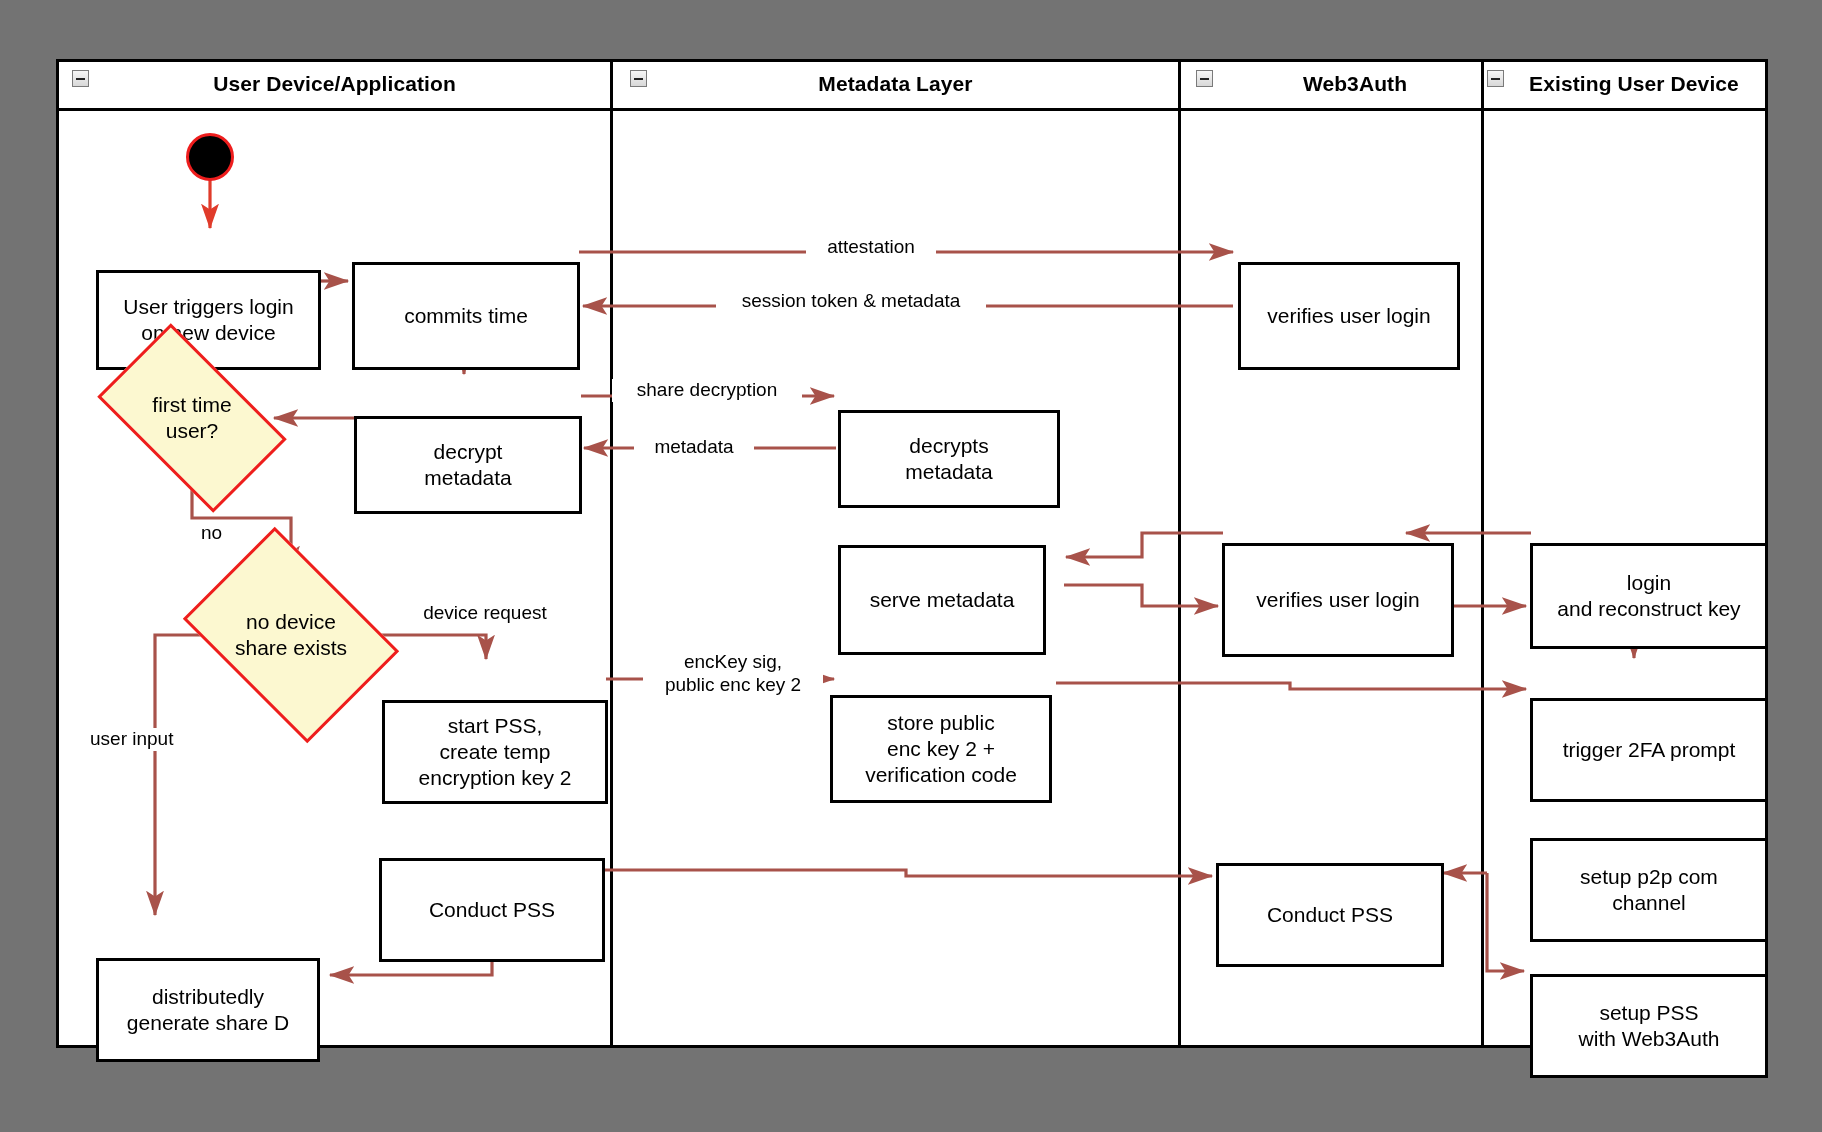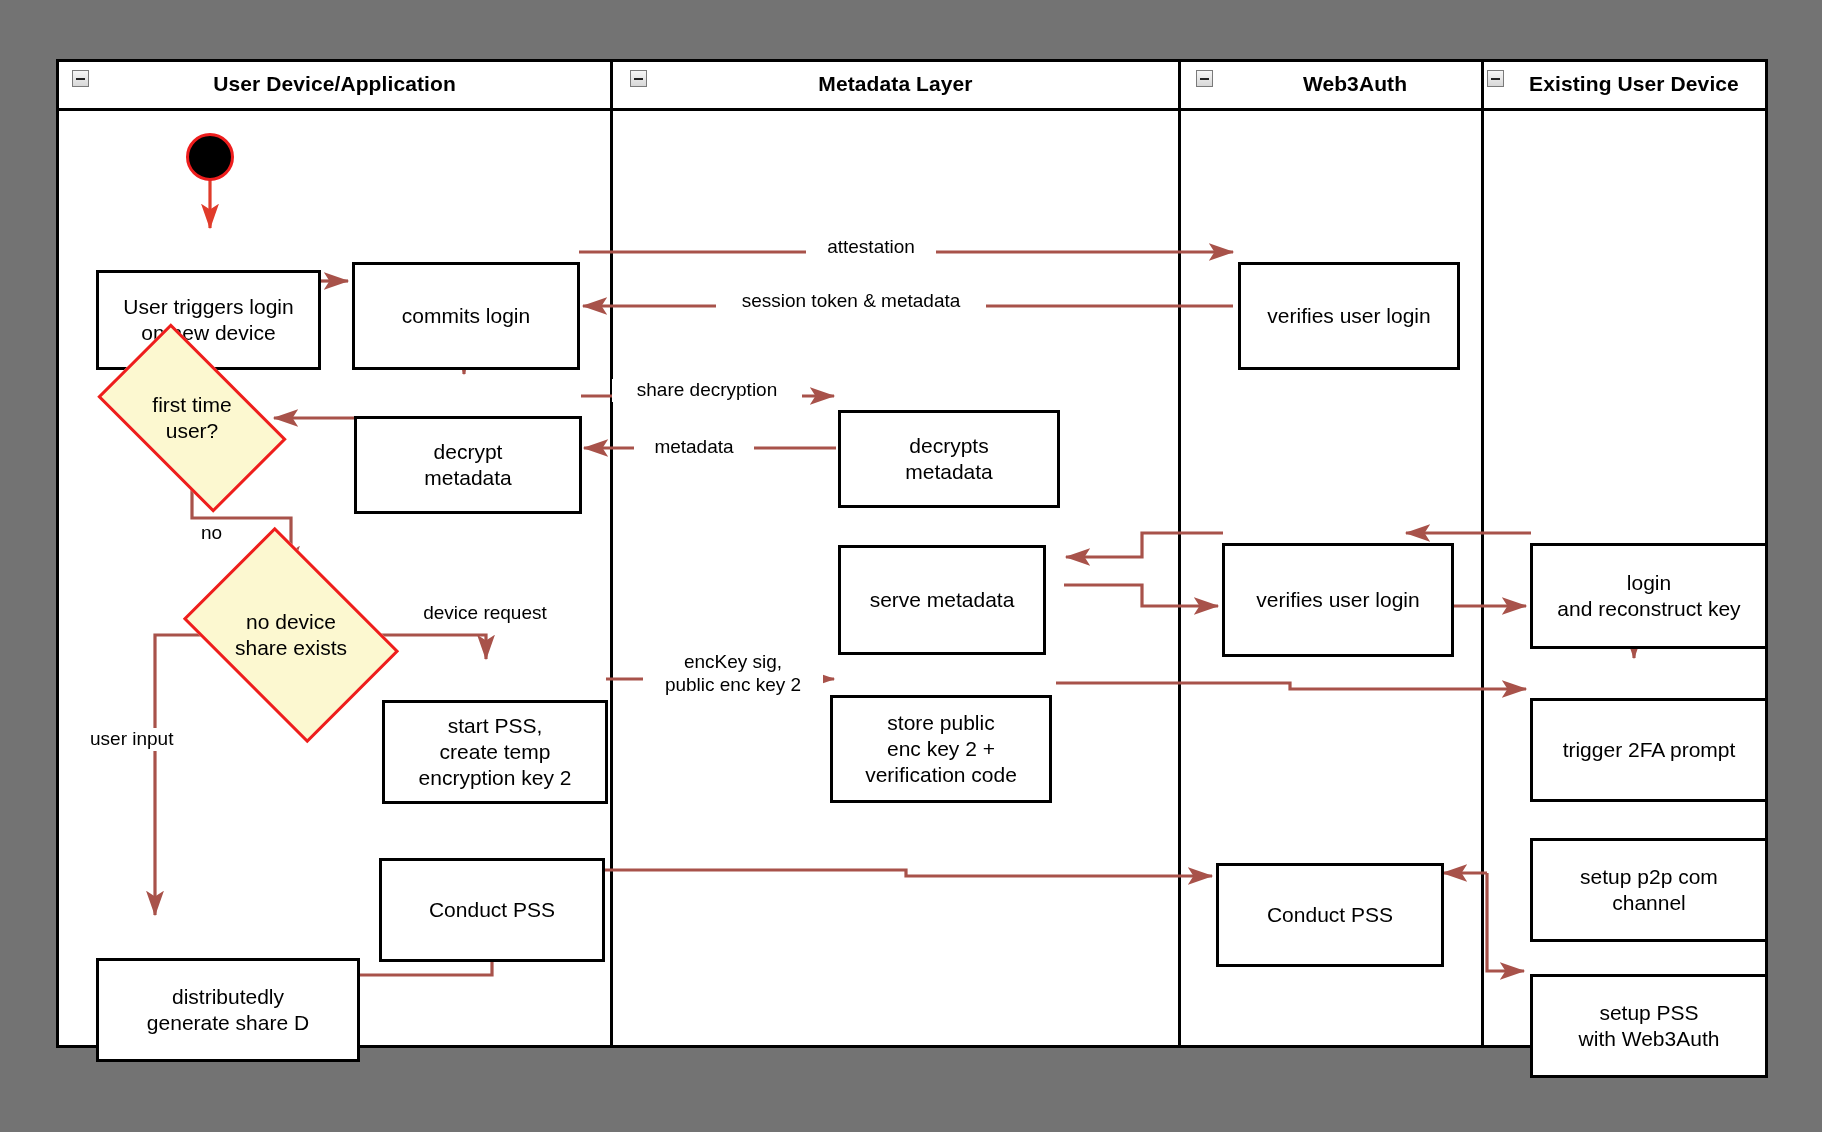--- a/index.html
+++ b/index.html
@@ -225,21 +225,21 @@
     <path class="edge" d="M604,870 L906,870 L906,876 L1212,876" marker-start="url(#ah)" marker-end="url(#ah)"></path>
 
     <path class="edge" d="M492,922 L492,975 L330,975" marker-end="url(#ah)"></path>
   </svg>
 
   <div class="start-node" style="left:186px;top:133px;width:48px;height:48px;"></div>
 
   <div class="node" style="left:96px;top:230px;width:225px;height:100px;">User triggers login
 on new device</div>
 
-  <div class="node" style="left:352px;top:222px;width:228px;height:108px;">commits login</div>
+  <div class="node" style="left:352px;top:222px;width:228px;height:108px;">commits time</div>
 
   <div class="node" style="left:1238px;top:222px;width:222px;height:108px;">verifies user login</div>
 
   <div class="node" style="left:354px;top:376px;width:228px;height:98px;">decrypt
 metadata</div>
 
   <div class="node" style="left:838px;top:370px;width:222px;height:98px;">decrypts
 metadata</div>
 
   <div class="diamond" style="left:110px;top:366px;width:164px;height:104px;">
@@ -274,21 +274,21 @@
   <div class="node" style="left:379px;top:818px;width:226px;height:104px;">Conduct PSS</div>
 
   <div class="node" style="left:1216px;top:823px;width:228px;height:104px;">Conduct PSS</div>
 
   <div class="node" style="left:1530px;top:798px;width:238px;height:104px;">setup p2p com
 channel</div>
 
   <div class="node" style="left:1530px;top:934px;width:238px;height:104px;">setup PSS
 with Web3Auth</div>
 
-  <div class="node" style="left:96px;top:918px;width:264px;height:104px;">distributedly
+  <div class="node" style="left:96px;top:918px;width:224px;height:104px;">distributedly
 generate share D</div>
 
   <div class="edge-label" style="left:806px;top:236px;width:130px;background:#fff;">attestation</div>
 
   <div class="edge-label" style="left:716px;top:290px;width:270px;background:#fff;">session token &amp; metadata</div>
 
   <div class="edge-label" style="left:612px;top:379px;width:190px;background:#fff;">share decryption</div>
 
   <div class="edge-label" style="left:634px;top:436px;width:120px;background:#fff;">metadata</div>
 

